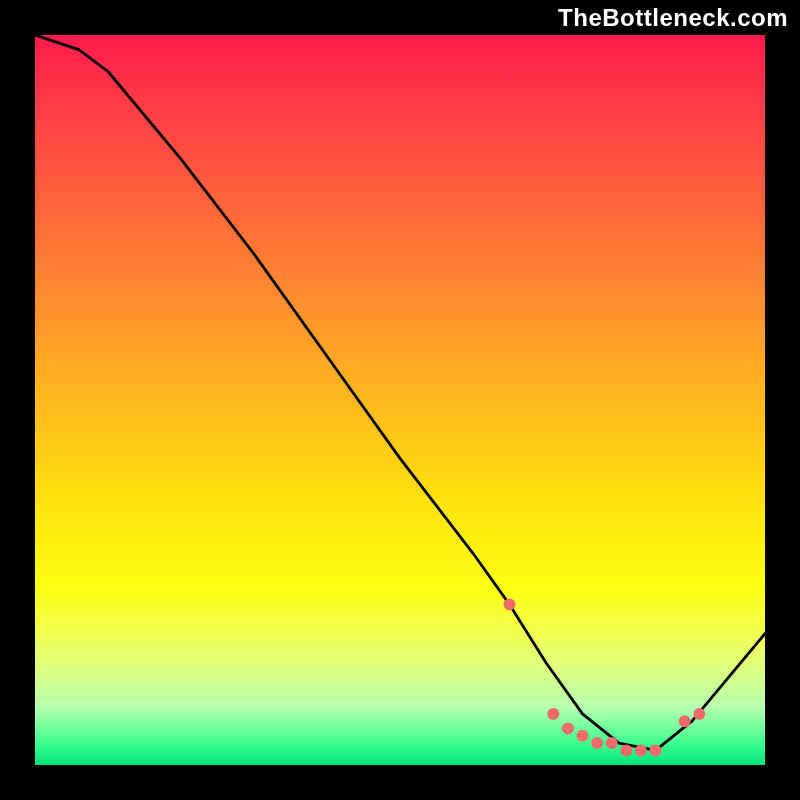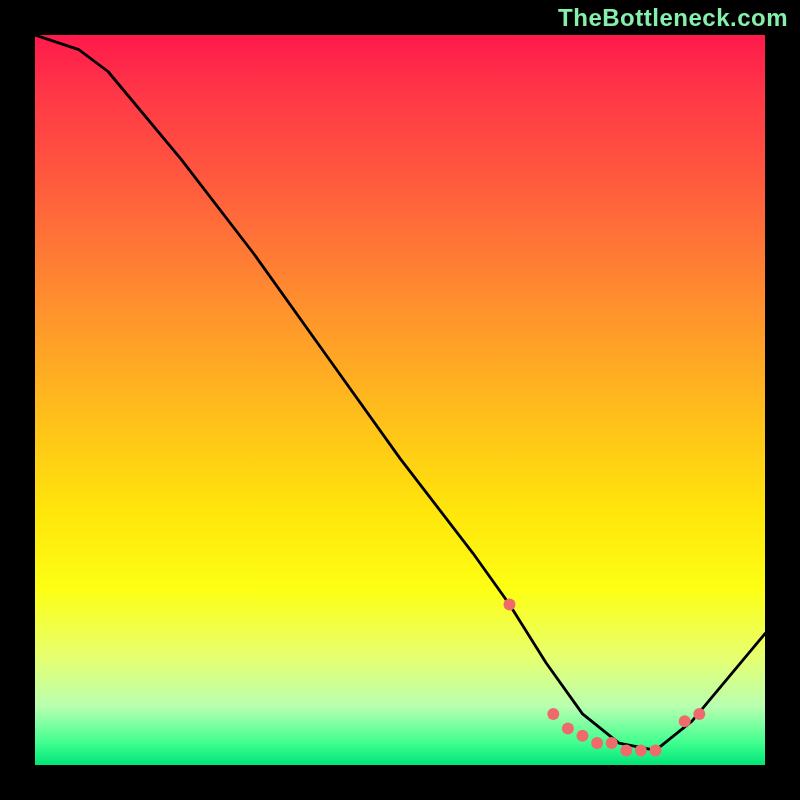--- a/index.html
+++ b/index.html
@@ -14,21 +14,21 @@
   .frame {
     position: relative;
     width: 800px;
     height: 800px;
     background: #000;
   }
   .watermark {
     position: absolute;
     top: 4px;
     right: 12px;
-    color: #86efac;
+    color: #ffffff;
     font-size: 24px;
     font-weight: 600;
     letter-spacing: 0.5px;
     margin-left: 16px;
   }
   .plot-area {
     position: absolute;
     left: 35px;
     top: 35px;
     width: 730px;

